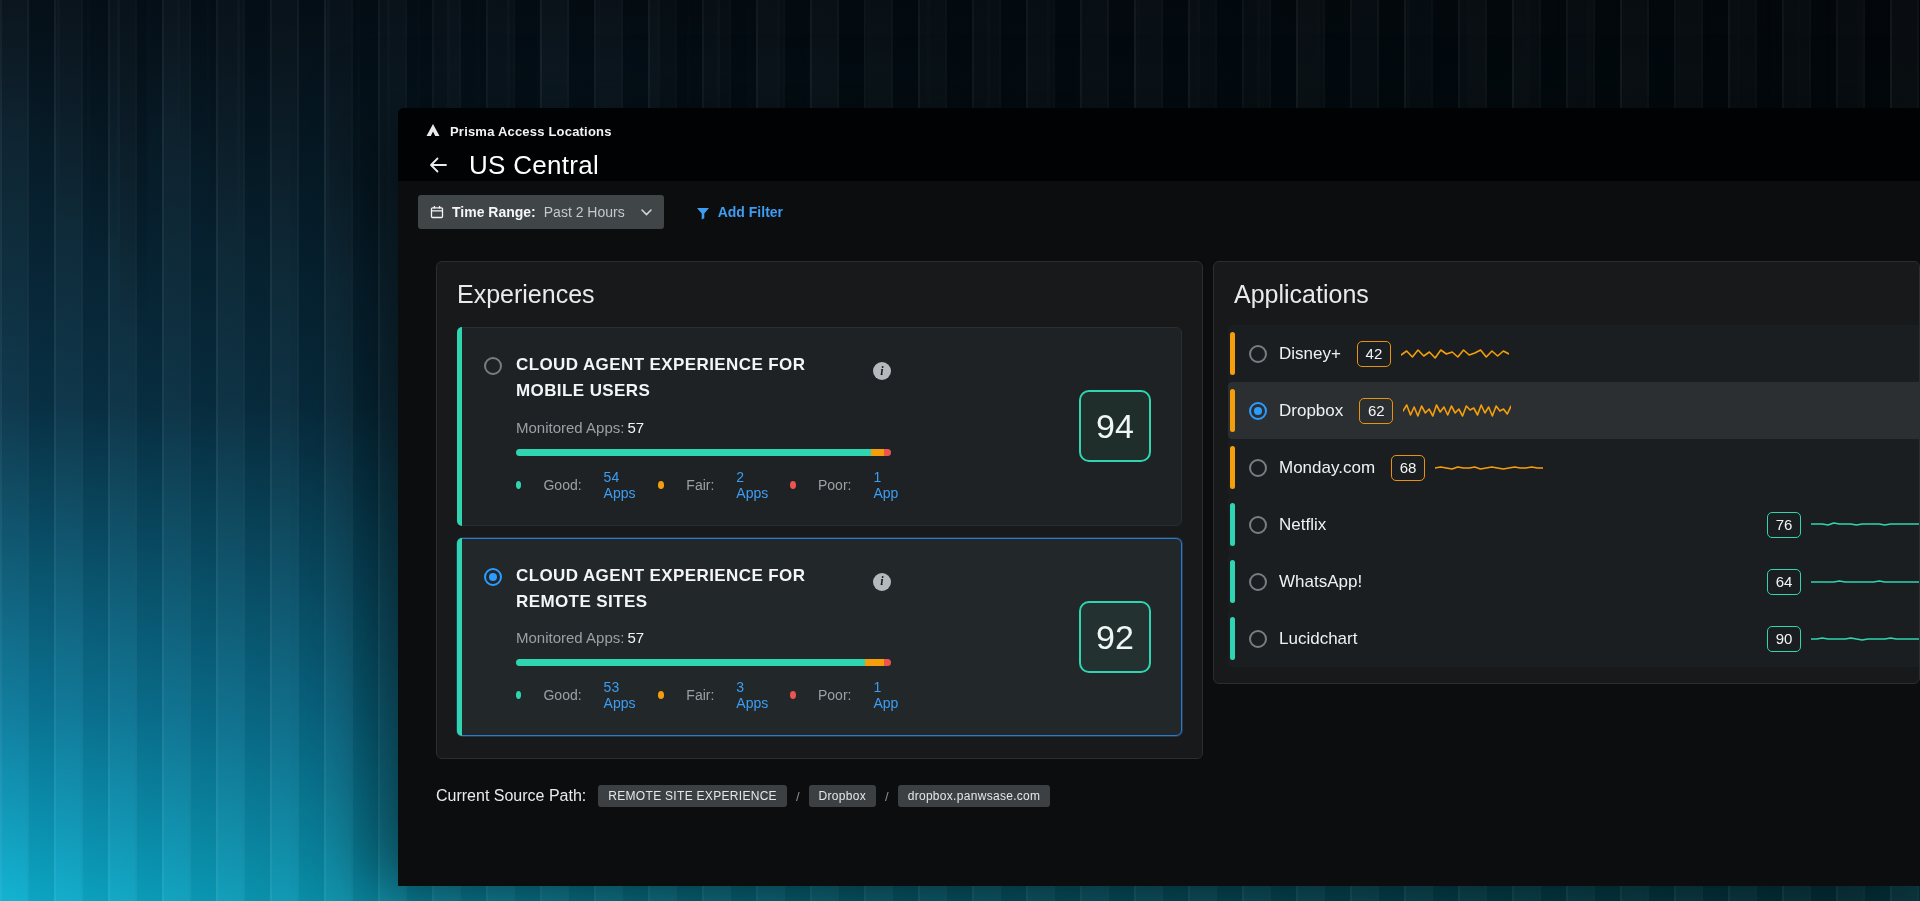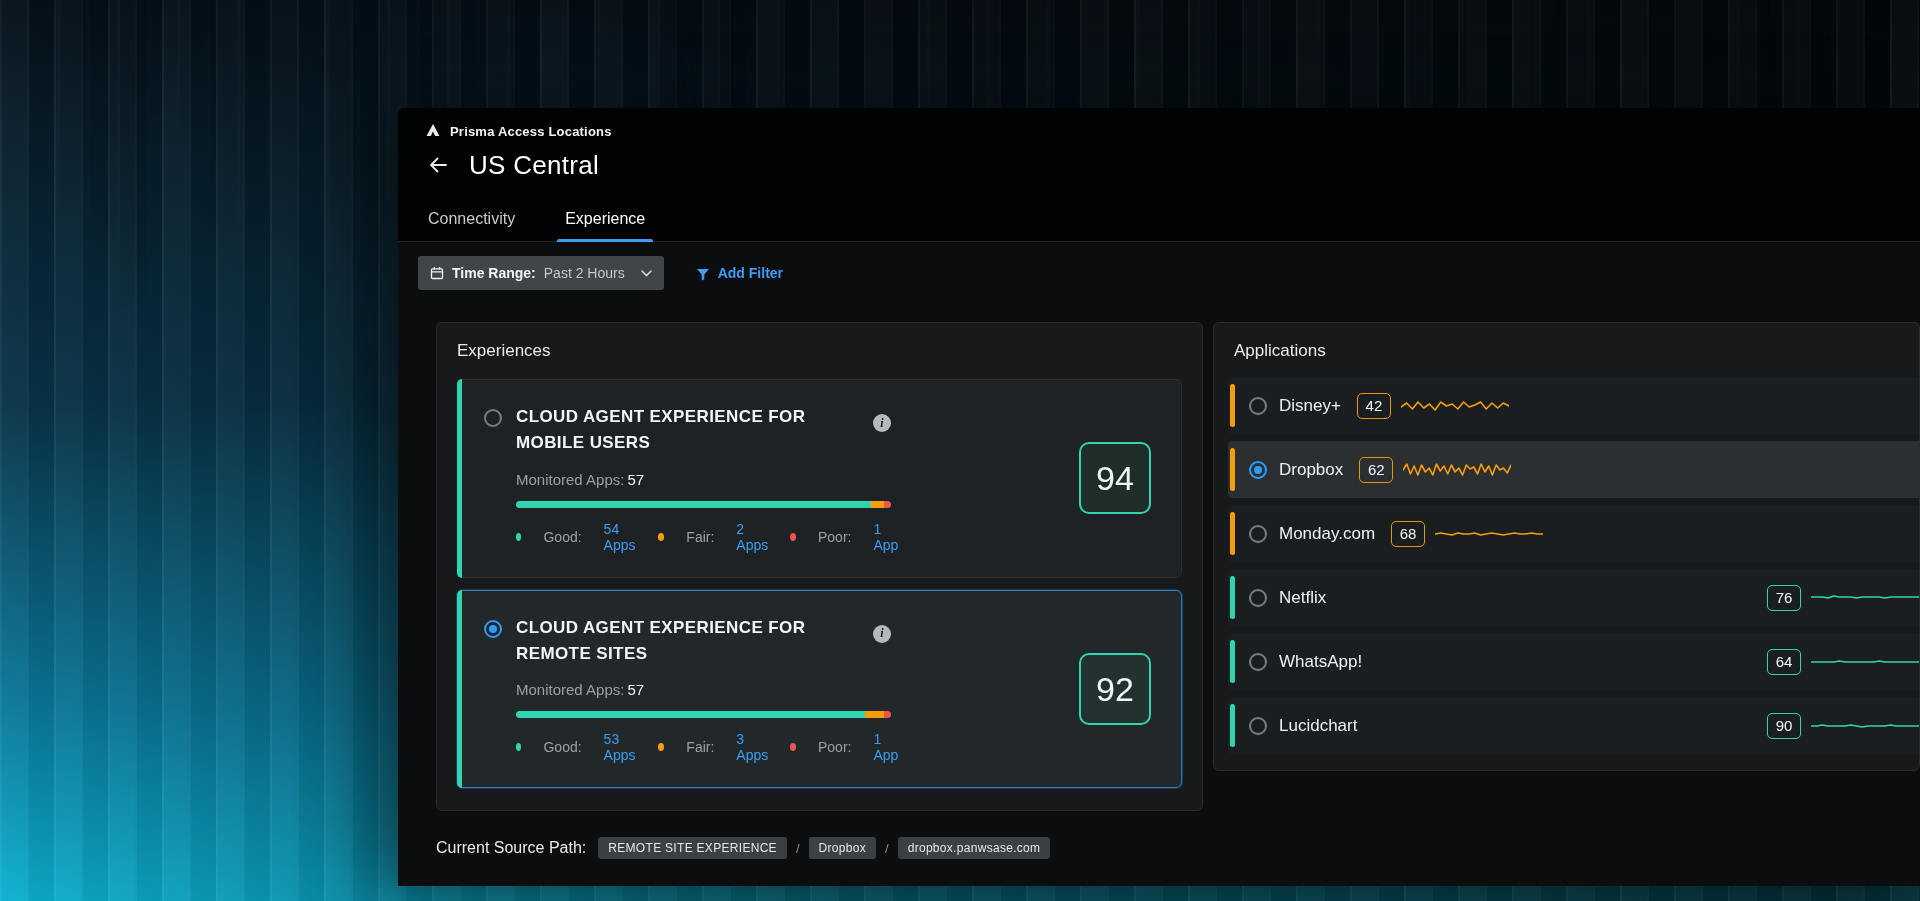--- a/index.html
+++ b/index.html
@@ -50,21 +50,21 @@
     font-family:"Liberation Sans", sans-serif; }
   .tr-label { font-weight:700; color:#f4f6f7; }
   .tr-value { color:#c3c9cc; }
   .tr-chevron { margin-left:8px; display:flex; }
   .add-filter { display:flex; align-items:flex-end; gap:8px; background:none; border:none;
     color:#3d9df3; font-size:14px; font-weight:700; cursor:pointer;
     font-family:"Liberation Sans", sans-serif; }
 
   .content { display:flex; gap:10px; margin:32px 0 0 38px; align-items:flex-start; }
   .panel { background:#17191b; border:1px solid #2a2e30; border-radius:6px; }
-  .panel h2 { font-size:17px; font-weight:400; color:#e8ebec; margin:0; padding:18px 20px 16px; }
+  .panel h2 { font-size:25px; font-weight:400; color:#e8ebec; margin:0; padding:18px 20px 16px; }
 
   
   .experiences { width:767px; }
   .card-list { display:flex; flex-direction:column; gap:12px; padding:2px 20px 22px; }
   .exp-card { position:relative; background:#1e2224; border:1px solid #2b2f31; border-radius:6px;
     min-height:178px; display:flex; padding:24px 0; cursor:pointer; }
   .exp-card.selected { background:#22272a; border-color:#2f79c9;
     box-shadow:0 0 0 1px rgba(61,157,243,0.25); min-height:188px; }
   .exp-card .accent { position:absolute; left:-1px; top:-1px; bottom:-1px; width:5px;
     background:#2fd5b0; border-radius:6px 0 0 6px; }
@@ -92,21 +92,21 @@
   .dot { width:8px; height:8px; border-radius:50%; }
   .lg-label { color:#9aa0a4; }
   .lg-value { color:#3d9df3; cursor:pointer; }
   .score-box { position:absolute; right:30px; top:50%; transform:translateY(-50%);
     width:72px; height:72px; border:2px solid #2fd5b0; border-radius:10px;
     background:rgba(47,213,176,0.06); display:flex; align-items:center; justify-content:center;
     font-size:34px; color:#eef7f4; }
 
   
   .applications { flex:1; overflow:hidden; padding-bottom:16px; }
-  .app-list { display:flex; flex-direction:column; gap:7px; padding-left:14px; }
+  .app-list { display:flex; flex-direction:column; padding-left:14px; }
   .app-row { position:relative; display:flex; align-items:center; height:57px;
     background:#1b1e20; border-radius:4px 0 0 4px; cursor:pointer; }
   .app-row.selected { background:#2b2f32; }
   .app-row .accent { width:5px; height:43px; border-radius:3px; margin:0 14px 0 2px; flex:none; }
   .app-row.fair .accent { background:#f59e0b; }
   .app-row.good .accent { background:#2fd5b0; }
   .app-row .radio { margin-right:12px; }
   .app-name { font-size:17px; color:#eef1f2; }
   .score-badge { margin-left:auto; min-width:34px; height:26px; border:1px solid #888;
     border-radius:5px; display:flex; align-items:center; justify-content:center;
@@ -206,24 +206,20 @@
       <span class="brand-text">Prisma Access Locations</span>
     </div>
     <div class="title-row">
       <span class="back-btn">
         <svg viewBox="0 0 22 22" fill="none" stroke="#e8eaeb" stroke-width="1.8" stroke-linecap="round" stroke-linejoin="round">
           <path d="M19 11 H4.5 M10.5 4.5 L4 11 L10.5 17.5"></path>
         </svg>
       </span>
       <h1 class="page-title">US Central</h1>
     </div>
-    <nav class="tabs">
-      <div class="tab">Connectivity</div>
-      <div class="tab active">Experience</div>
-    </nav>
   </header>
 
   <div class="filter-row">
     <button class="time-range">
       <span style="display:flex;">
         <svg width="14" height="14" viewBox="0 0 14 14" fill="none" stroke="#f2f4f5" stroke-width="1.3">
           <rect x="1.5" y="2.8" width="11" height="9.7" rx="1"></rect>
           <path d="M1.5 5.8 H12.5 M4.4 1 V3.6 M9.6 1 V3.6"></path>
         </svg>
       </span>

